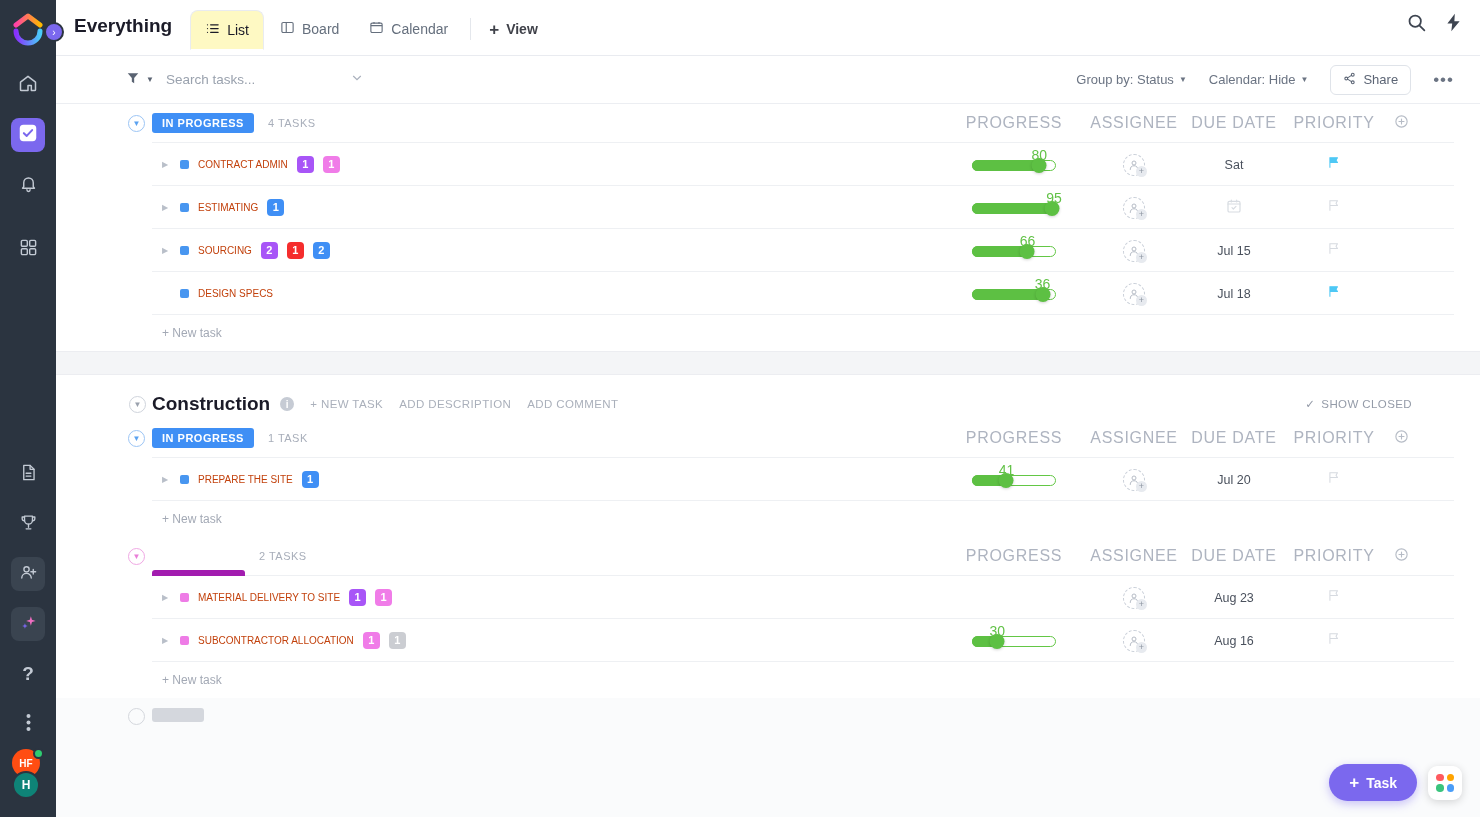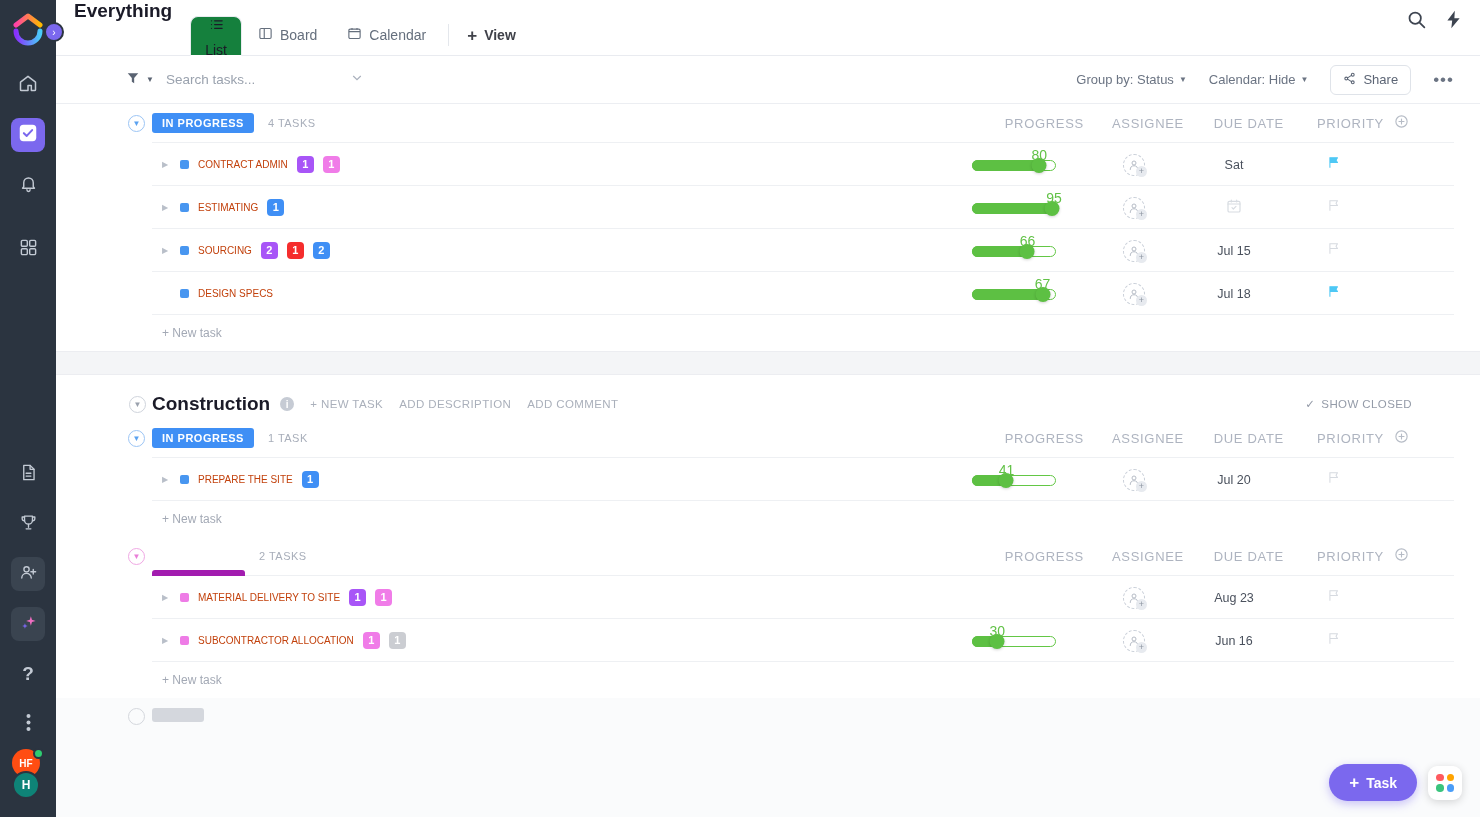--- a/index.html
+++ b/index.html
@@ -45,35 +45,35 @@
     position: absolute; top: 22px; left: 2px; width: 28px; height: 28px; border-radius: 50%;
     background: #0e8377; color: #fff; font-size: 12px; font-weight: bold;
     display: flex; align-items: center; justify-content: center;
     border: 2px solid #2b3440;
   }
 
   
   .main { flex: 1 1 auto; display: flex; flex-direction: column; background: #fff; min-width: 0; }
 
   .topbar {
-    height: 56px; flex: 0 0 56px; display: flex; 
-    padding: 0 16px 0 18px; border-bottom: 1px solid #e9ebf0; background: #fff;
+    height: 56px; flex: 0 0 56px; display: flex; align-items: flex-end;
+    padding: 0 16px 6px 18px; border-bottom: 1px solid #e9ebf0; background: #fff;
   }
   .ws-title {
     font-size: 19px; font-weight: bold; color: #1b1b28;
     padding-bottom: 12px; margin-right: 18px; white-space: nowrap;
   }
   .viewtabs { display: flex; align-items: flex-end; gap: 2px; height: 100%; }
   .vtab {
     display: flex; align-items: center; gap: 7px; padding: 0 14px;
     height: 40px; font-size: 14px; color: #656f7d; cursor: pointer;
     border-radius: 8px 8px 0 0; white-space: nowrap;
   }
-  .vtab.active { color: #1b1b28; background: #15803d; border: 1px solid #e9ebf0; border-bottom: 1px solid #fff;
-    margin-bottom: -1px; font-weight: normal; flex-direction: column; }
+  .vtab.active { color: #1b1b28; background: #fef9c3; border: 1px solid #e9ebf0; border-bottom: 1px solid #fff;
+    margin-bottom: -1px; font-weight: normal; }
   .vtab.addview { color: #40424a; font-weight: bold; padding-left: 10px; }
   .vtab-sep { width: 1px; height: 22px; background: #e4e7ec; margin: 0 6px 9px 6px; }
   .top-right { margin-left: auto; display: flex; align-items: center; gap: 16px; padding-bottom: 12px; }
   .icon-btn { color: #3d4450; cursor: pointer; display: flex; align-items: center; }
 
   .toolbar {
     height: 48px; flex: 0 0 48px; display: flex; align-items: center;
     padding: 0 26px 0 70px; background: #fff; border-bottom: 1px solid #eceef2;
   }
   .filter-wrap { display: flex; align-items: center; gap: 6px; color: #5a6372; cursor: pointer; }
@@ -135,21 +135,21 @@
     font-size: 11px; font-weight: bold; color: #fff; letter-spacing: .5px;
     padding: 4px 10px; border-radius: 3px; cursor: pointer;
   }
   .gh-count { font-size: 11px; color: #a8aeba; letter-spacing: .5px; margin-left: 14px; }
 
   .cols {
     position: absolute; right: 36px; top: 0; height: 38px;
     display: flex; align-items: center;
   }
   .col-label {
-    font-size: 13px; color: #aeb4c0; letter-spacing: .7px; text-align: right;
+    font-size: 16px; color: #aeb4c0; letter-spacing: .7px; text-align: center;
   }
   .c-progress { width: 140px; }
   .c-assignee { width: 100px; }
   .c-duedate  { width: 100px; }
   .c-priority { width: 100px; }
   .c-plus { width: 34px; text-align: center; color: #b6bcc6; cursor: pointer; }
 
   
   .rows { border-top: 1px solid #eef0f3; }
   .row {
@@ -590,21 +590,21 @@
                     <div class="row-caret"></div>
                     <div class="row-dot" style="background: rgb(72, 150, 240);"></div>
                     <div class="row-name">DESIGN SPECS</div>
                   </div>
                   <div class="row-right">
                     <div class="cell c-progress">
                       <div class="slider">
                         <div class="track"></div>
                         <div class="fill" style="width: 70.56px;"></div>
                         <div class="knob" style="left: 70.56px;"></div>
-                        <div class="pval" style="left: 70.56px;">67</div>
+                        <div class="pval" style="left: 70.56px;">36</div>
                       </div>
                     </div>
                     <div class="cell c-assignee">
                       <div class="assignee-av">
                         <svg width="12" height="12" viewBox="0 0 24 24" fill="none" stroke="#b6bcc6" stroke-width="2">
                           <circle cx="12" cy="8" r="4"></circle>
                           <path d="M4.5 21 a7.5 7.5 0 0 1 15 0" stroke-linecap="round"></path>
                         </svg>
                         <div class="assignee-plus">+</div>
                       </div>
@@ -762,21 +762,21 @@
                     <div class="cell c-assignee">
                       <div class="assignee-av">
                         <svg width="12" height="12" viewBox="0 0 24 24" fill="none" stroke="#b6bcc6" stroke-width="2">
                           <circle cx="12" cy="8" r="4"></circle>
                           <path d="M4.5 21 a7.5 7.5 0 0 1 15 0" stroke-linecap="round"></path>
                         </svg>
                         <div class="assignee-plus">+</div>
                       </div>
                     </div>
                     <div class="cell c-duedate">
-                      <span class="due-text">Jun 16</span>
+                      <span class="due-text">Aug 16</span>
                     </div>
                     <div class="cell c-priority">
                       <span class="flag-off"><svg width="14" height="15" viewBox="0 0 24 24" fill="none" stroke="currentColor" stroke-width="1.8" stroke-linejoin="round">
                           <path d="M5 3 v18 M5 4 h13 l-2.6 4 L18 12 H5 Z"></path>
                         </svg></span>
                     </div>
                     <div class="c-plus"></div>
                   </div>
                 </div>
               </div>

